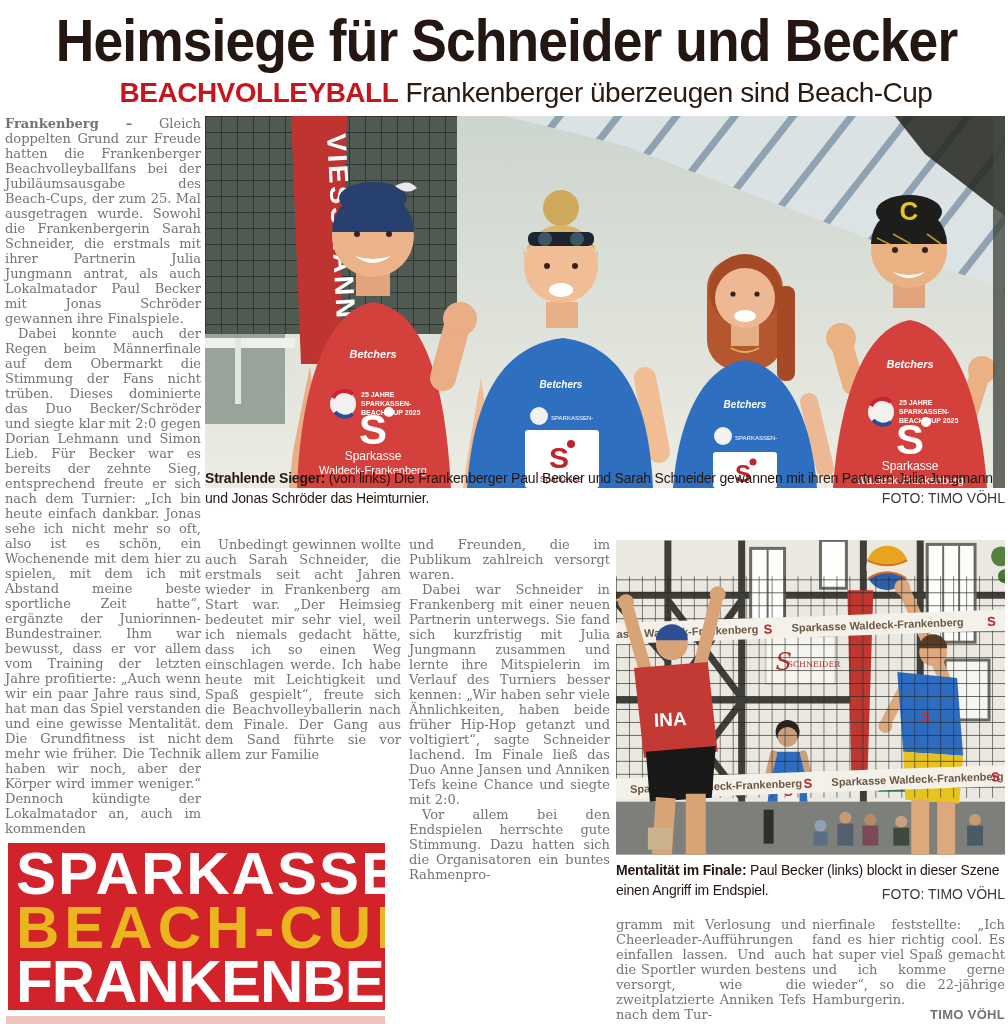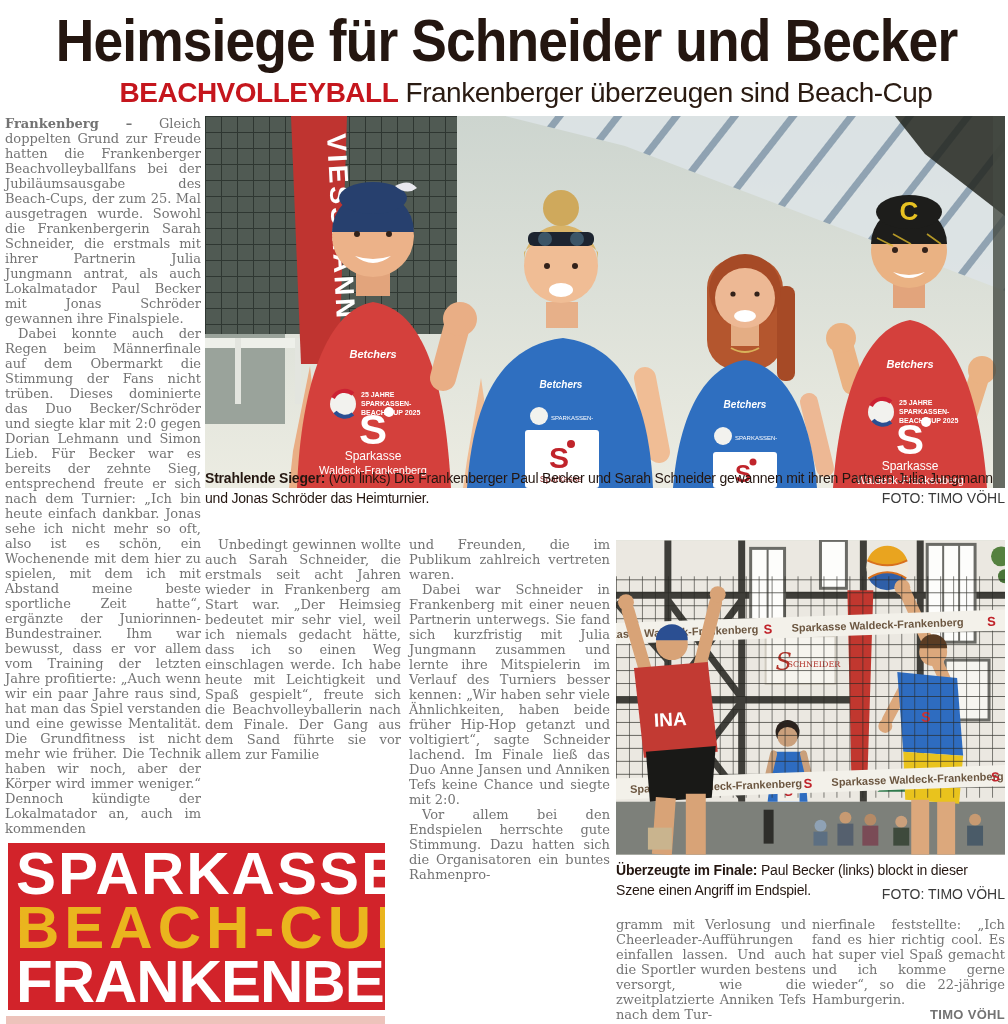--- a/index.html
+++ b/index.html
@@ -49,21 +49,21 @@
   <div class="col" style="left:5px;top:116px;width:196px;">
     <p><span class="dateline">Frankenberg –</span><span> Gleich doppelten Grund zur Freude hatten die Frankenberger Beachvolleyballfans bei der Jubiläumsausgabe des Beach-Cups, der zum 25. Mal ausgetragen wurde. Sowohl die Frankenbergerin Sarah Schneider, die erstmals mit ihrer Partnerin Julia Jungmann antrat, als auch Lokalmatador Paul Becker mit Jonas Schröder gewannen ihre Finalspiele.</span></p>
     <p class="ind">Dabei konnte auch der Regen beim Männerfinale auf dem Obermarkt die Stimmung der Fans nicht trüben. Dieses dominierte das Duo Becker/Schröder und siegte klar mit 2:0 gegen Dorian Lehmann und Simon Lieb. Für Becker war es bereits der zehnte Sieg, entsprechend freute er sich nach dem Turnier: „Ich bin heute einfach dankbar. Jonas sehe ich nicht mehr so oft, also ist es schön, ein Wochenende mit dem hier zu spielen, mit dem ich mit Abstand meine beste sportliche Zeit hatte“, ergänzte der Juniorinnen-Bundestrainer. Ihm war bewusst, dass er vor allem vom Training der letzten Jahre profitierte: „Auch wenn wir ein paar Jahre raus sind, hat man das Spiel verstanden und eine gewisse Mentalität. Die Grundfitness ist nicht mehr wie früher. Die Technik haben wir noch, aber der Körper wird immer weniger.“ Dennoch kündigte der Lokalmatador an, auch im kommenden</p>
   </div>
 
   <div class="col" style="left:205px;top:537px;width:196px;">
     <p class="ind">Unbedingt gewinnen wollte auch Sarah Schneider, die erstmals seit acht Jahren wieder in Frankenberg am Start war. „Der Heimsieg bedeutet mir sehr viel, weil ich niemals gedacht hätte, dass ich so einen Weg einschlagen werde. Ich habe heute mit Leichtigkeit und Spaß gespielt“, freute sich die Beachvolleyballerin nach dem Finale. Der Gang aus dem Sand führte sie vor allem zur Familie</p>
   </div>
 
   <div class="col" style="left:409px;top:537px;width:201px;">
-    <p>und Freunden, die im Publikum zahlreich vertreten waren.</p>
+    <p>und Freunden, die im Publikum zahlreich versorgt waren.</p>
     <p class="ind">Dabei war Schneider in Frankenberg mit einer neuen Partnerin unterwegs. Sie fand sich kurzfristig mit Julia Jungmann zusammen und lernte ihre Mitspielerin im Verlauf des Turniers besser kennen: „Wir haben sehr viele Ähnlichkeiten, haben beide früher Hip-Hop getanzt und voltigiert“, sagte Schneider lachend. Im Finale ließ das Duo Anne Jansen und Anniken Tefs keine Chance und siegte mit 2:0.</p>
     <p class="ind">Vor allem bei den Endspielen herrschte gute Stimmung. Dazu hatten sich die Organisatoren ein buntes Rahmenpro-</p>
   </div>
 
   <div class="col" style="left:616px;top:917px;width:190px;">
     <p>gramm mit Verlosung und Cheerleader-Aufführungen einfallen lassen. Und auch die Sportler wurden bestens versorgt, wie die zweitplatzierte Anniken Tefs nach dem Tur-</p>
   </div>
 
   <div class="col" style="left:812px;top:917px;width:193px;">
     <p>nierfinale feststellte: „Ich fand es hier richtig cool. Es hat super viel Spaß gemacht und ich komme gerne wieder“, so die 22-jährige Hamburgerin.</p>
@@ -333,21 +333,21 @@
         <rect x="38" y="258" width="20" height="57" fill="#d8a377" transform="rotate(4 48 286)"></rect>
         <rect x="70" y="254" width="20" height="61" fill="#d8a377"></rect>
         <rect x="32" y="288" width="24" height="22" fill="#c9b48e"></rect>
         <circle cx="56" cy="104" r="16" fill="#d8a377"></circle>
         <path d="M40,100 A16,16 0 0 1 72,100 Z" fill="#2b4f92"></path>
       </g>
     </svg>
   </div>
 
   <div class="caption" style="left:616px;top:860px;width:389px;height:46px;">
-    <span class="lead">Überzeugte im Finale:</span><span> Paul Becker (links) blockt in dieser Szene einen Angriff im Endspiel.</span>
+    <span class="lead">Mentalität im Finale:</span><span> Paul Becker (links) blockt in dieser Szene einen Angriff im Endspiel.</span>
     <span class="credit">FOTO: TIMO VÖHL</span>
   </div>
 
   <div class="logo-box">
     <span class="logo-line l1">SPARKASSEN</span>
     <span class="logo-line l2">BEACH-CUP</span>
     <span class="logo-line l3">FRANKENBERG</span>
   </div>
   <div class="crop-strip"></div>
 

